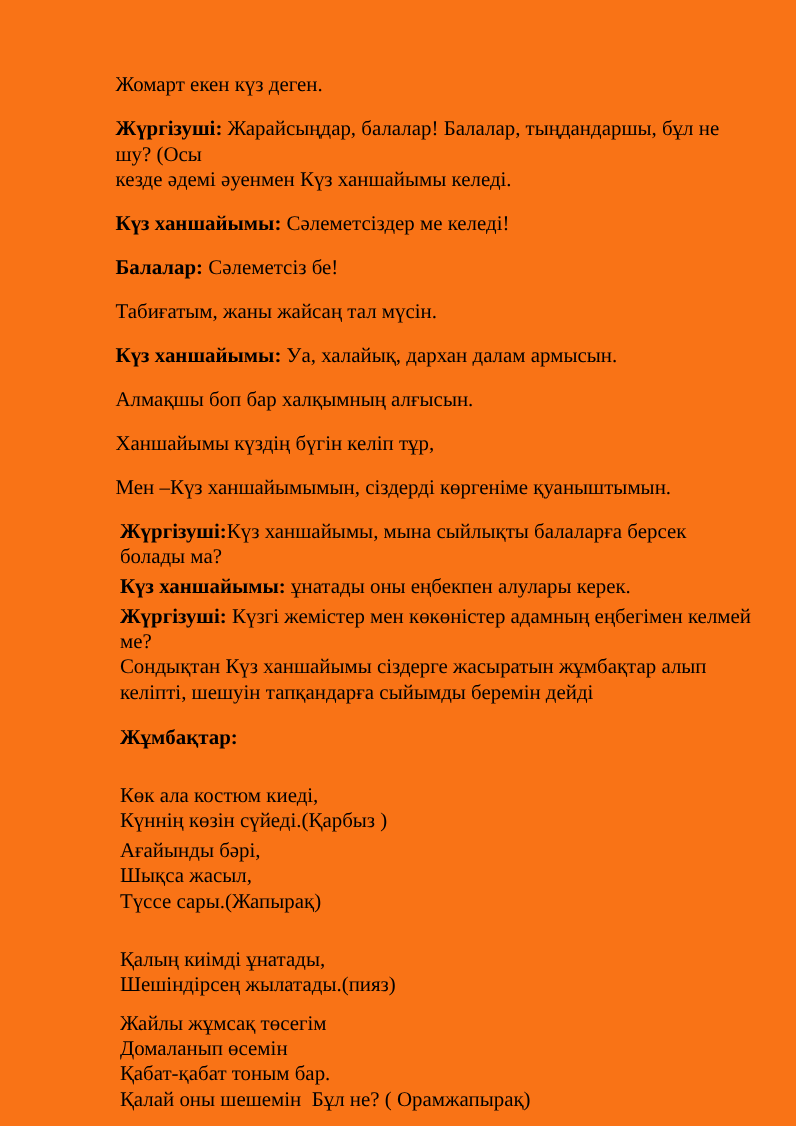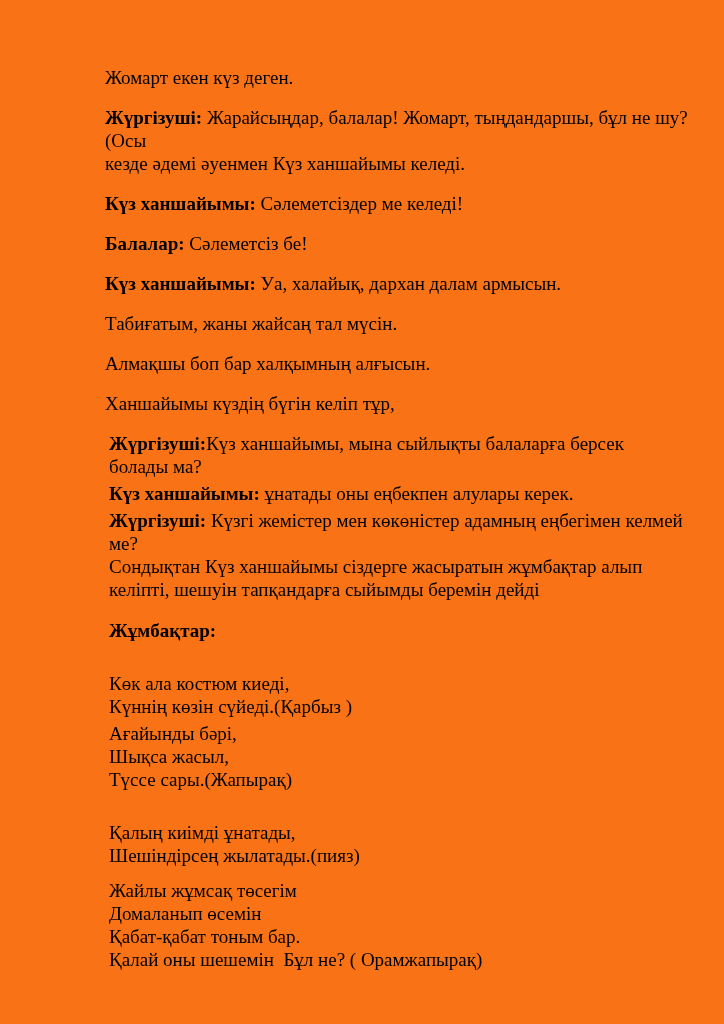--- a/index.html
+++ b/index.html
@@ -37,35 +37,36 @@
 </style>
 </head>
 <body>
 
 <div class="page">
   <div class="content">
 
     <p class="para">Жомарт екен күз деген.</p>
 
 
-    <p class="para"><b class="speaker">Жүргізуші: </b><span>Жарайсыңдар, балалар! Жомарт, тыңдандаршы, бұл не шу? (Осы
+    <p class="para"><b class="speaker">Жүргізуші: </b><span>Жарайсыңдар, балалар! Балалар, тыңдандаршы, бұл не шу? (Осы
 кезде әдемі әуенмен Күз ханшайымы келеді.</span></p>
 
     <p class="para"><b class="speaker">Күз ханшайымы: </b><span>Сәлеметсіздер ме келеді!</span></p>
 
     <p class="para"><b class="speaker">Балалар: </b><span>Сәлеметсіз бе!</span></p>
 
+    <p class="para">Табиғатым, жаны жайсаң тал мүсін.</p>
+
     <p class="para"><b class="speaker">Күз ханшайымы: </b><span>Уа, халайық, дархан далам армысын.</span></p>
-
-    <p class="para">Табиғатым, жаны жайсаң тал мүсін.</p>
 
     <p class="para">Алмақшы боп бар халқымның алғысын.</p>
 
     <p class="para">Ханшайымы күздің бүгін келіп тұр,</p>
 
+    <p class="para">Мен –Күз ханшайымымын, сіздерді көргеніме қуаныштымын.</p>
 
     <p class="para tight"><b class="speaker">Жүргізуші:</b><span>Күз ханшайымы, мына сыйлықты балаларға берсек болады ма?</span></p>
 
     <p class="para tight"><b class="speaker">Күз ханшайымы: </b><span>ұнатады оны еңбекпен алулары керек.</span></p>
 
     <p class="para tight"><b class="speaker">Жүргізуші: </b><span>Күзгі жемістер мен көкөністер адамның еңбегімен келмей ме?
 Сондықтан Күз ханшайымы сіздерге жасыратын жұмбақтар алып
 келіпті, шешуін тапқандарға сыйымды беремін дейді</span></p>
 
     <p class="para tight bold gap-before-md">Жұмбақтар:</p>

